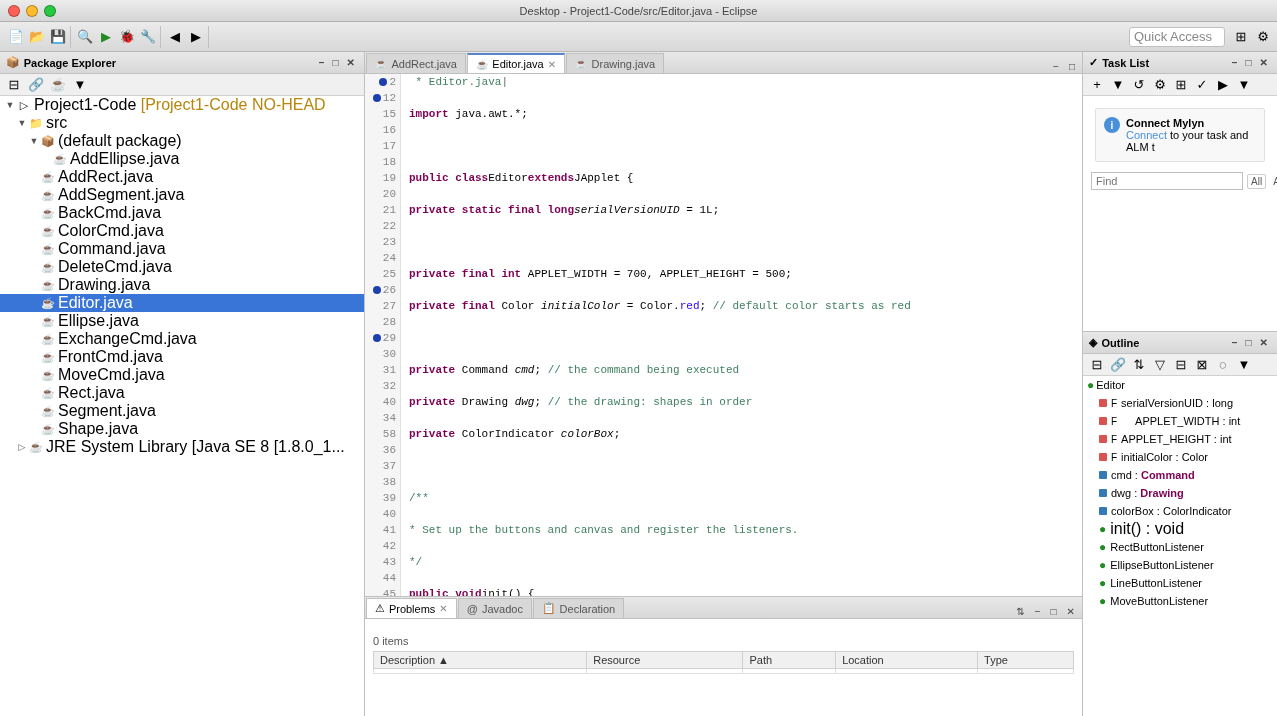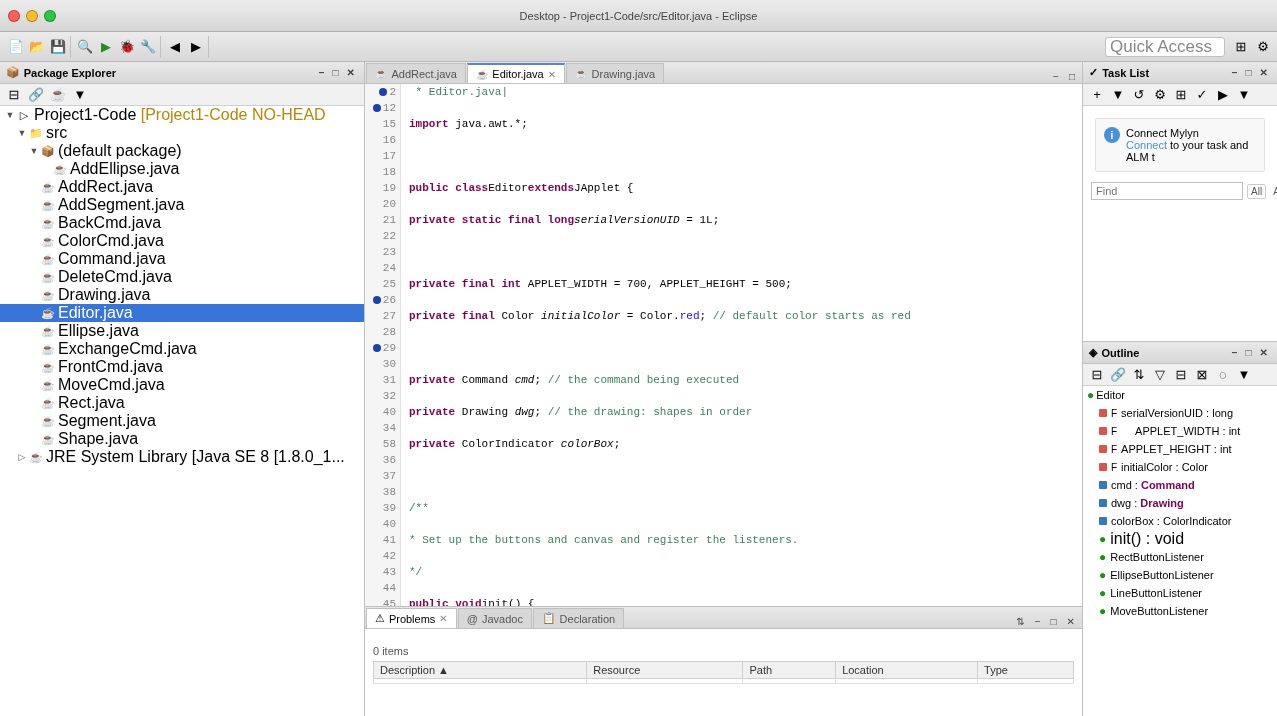--- a/index.html
+++ b/index.html
@@ -9,21 +9,21 @@
       background: #3a3a3a;
       color: #000;
       width: 1277px;
       height: 716px;
       overflow: hidden;
     }
 
     
     .title-bar {
       background: linear-gradient(to bottom, #ececec, #d6d6d6);
-      height: 32px;
+      height: 22px;
       display: flex;
       align-items: center;
       padding: 0 8px;
       border-bottom: 1px solid #b0b0b0;
       position: relative;
     }
     .title-bar-buttons {
       display: flex;
       gap: 6px;
       align-items: center;
@@ -70,25 +70,25 @@
       font-size: 13px;
       cursor: pointer;
       border-radius: 2px;
     }
     .quick-access {
       margin-left: auto;
       background: white;
       border: 1px solid #c0c0c0;
       border-radius: 3px;
       height: 20px;
-      width: 120px;
+      width: 96px;
       display: flex;
       align-items: center;
       padding: 0 4px;
-      font-size: 17px;
+      font-size: 13px;
       color: #888;
     }
     .tb-corner-icons {
       display: flex;
       align-items: center;
       gap: 2px;
       margin-left: 4px;
     }
 
     
@@ -753,21 +753,21 @@
         <div class="tb-icon">⚙</div>
         <div class="tb-icon">⊞</div>
         <div class="tb-icon">✓</div>
         <div class="tb-icon">▶</div>
         <div class="tb-icon">▼</div>
       </div>
       <div class="task-content">
         <div class="connect-mylyn">
           <div class="info-icon">i</div>
           <div>
-            <span style="font-weight:normal; font-size:11px;">Connect Mylyn</span><br>
+            <span style="font-weight:bold; font-size:11px;">Connect Mylyn</span><br>
             <a href="#" style="color:#4a90d9; text-decoration:none; font-size:11px;">Connect</a>
             <span style="font-size:11px;">to your task and ALM t</span>
           </div>
         </div>
         <div class="task-filter">
           <input type="text" style="flex: 1 1 0%; height: 18px; border: 1px solid rgb(192, 192, 192); font-size: 11px; padding: 0px 4px;" placeholder="Find">
           <span style="font-size:10px; color:#555; padding:1px 3px; border:1px solid #ccc; border-radius:2px; cursor:pointer;">All</span>
           <span style="font-size:10px; color:#555; padding:1px 3px; cursor:pointer;">Activa...</span>
         </div>
       </div>

